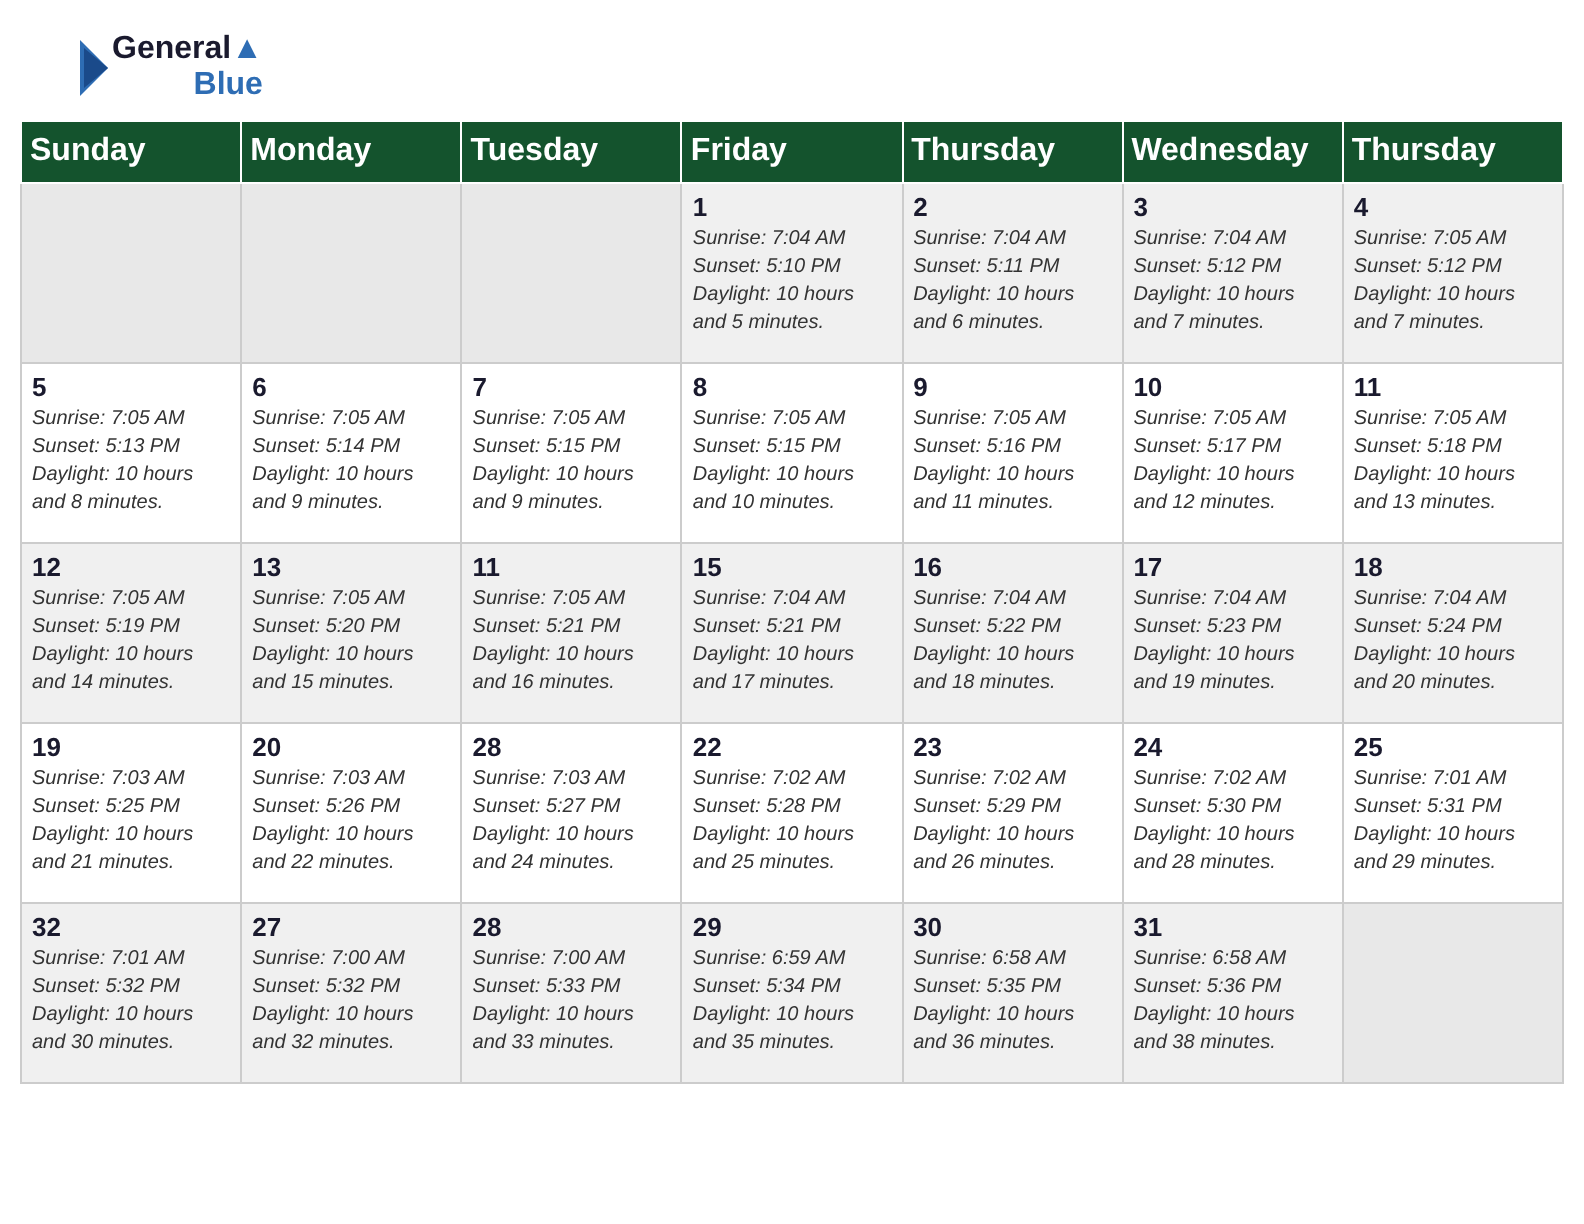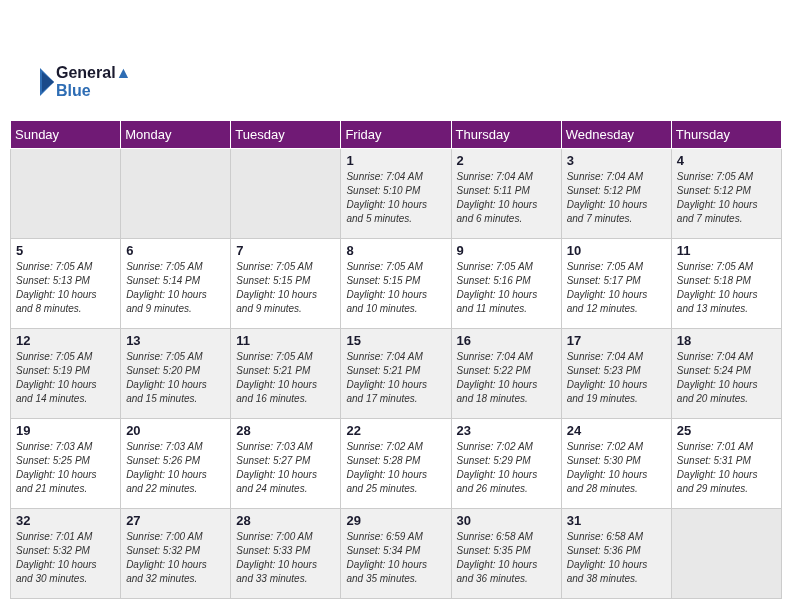--- a/index.html
+++ b/index.html
@@ -6,22 +6,21 @@
     body {
       font-family: Arial, sans-serif;
       background: #fff;
       width: 792px;
       min-height: 612px;
     }
     .header {
       display: flex;
       align-items: flex-start;
       justify-content: space-between;
-      padding: 16px 20px 20px 20px;
-      margin-top: 48px;
+      padding: 16px 20px 8px 20px;
     }
     .logo {
       display: flex;
       align-items: center;
     }
     .title-area {
       text-align: right;
     }
     .month-title {
       font-size: 32px;
@@ -36,24 +35,24 @@
     }
     .calendar {
       width: 100%;
       border-collapse: collapse;
       margin: 0 10px;
       width: calc(100% - 20px);
       margin-left: 10px;
       margin-right: 10px;
     }
     .calendar th {
-      background: #701a75;
+      background: #14532d;
       color: #fff;
-      font-size: 13px;
-      font-weight: normal;
+      font-size: 16px;
+      font-weight: bold;
       padding: 6px 4px;
       text-align: left;
       border: 1px solid #fff;
     }
     .calendar td {
       border: 1px solid #ccc;
       vertical-align: top;
       padding: 4px 5px;
       font-size: 10.5px;
       color: #333;
@@ -89,21 +88,21 @@
 
 <div class="header">
   <div class="logo">
     <svg width="36" height="36" viewBox="0 0 36 36">
       <rect x="0" y="0" width="36" height="36" fill="white"></rect>
       <polygon points="20,4 34,18 20,32" fill="#2e6db4"></polygon>
       <polygon points="22,8 34,18 22,28" fill="#1a4a8a"></polygon>
     </svg>
     <div>
       <div style="font-size:16px;font-weight:bold;color:#1a1a2e;">General<span style="color:#2e6db4;">▲</span></div>
-      <div style="font-size:16px;font-weight:bold;color:#2e6db4;">Blue</div>
+      <div style="font-size:16px;font-weight:bold;color:#2e6db4;text-align:right;">Blue</div>
     </div>
   </div>
   <div class="title-area">
     <div class="month-title"></div>
     <div class="location"></div>
   </div>
 </div>
 
 <table class="calendar">
   <thead>

